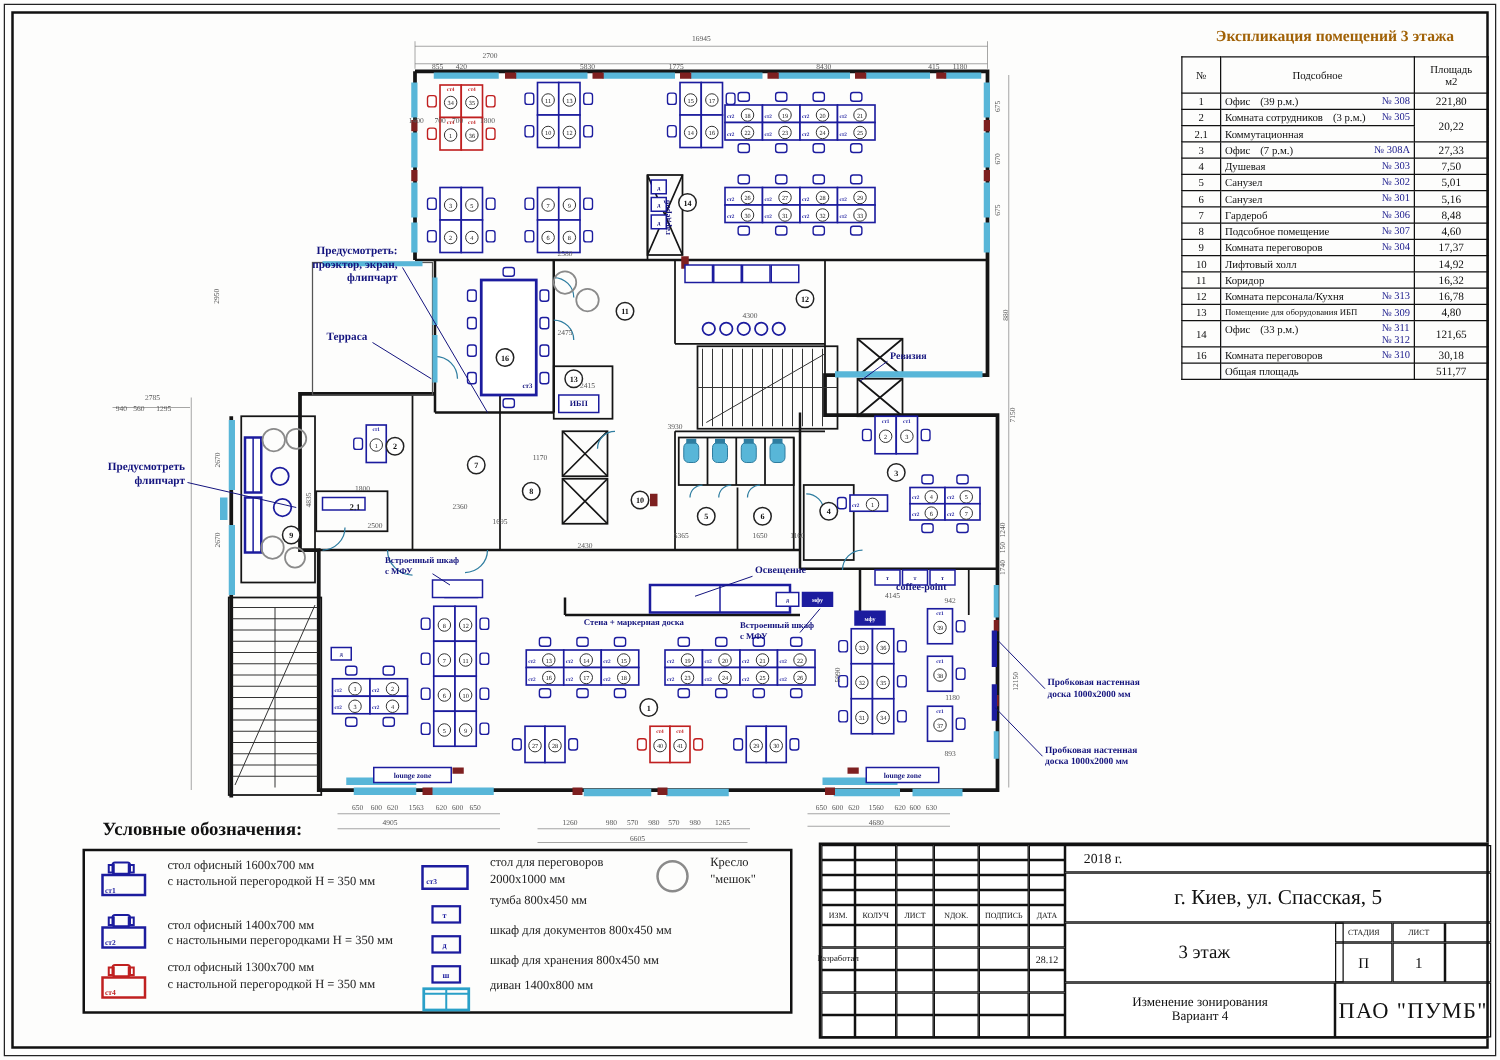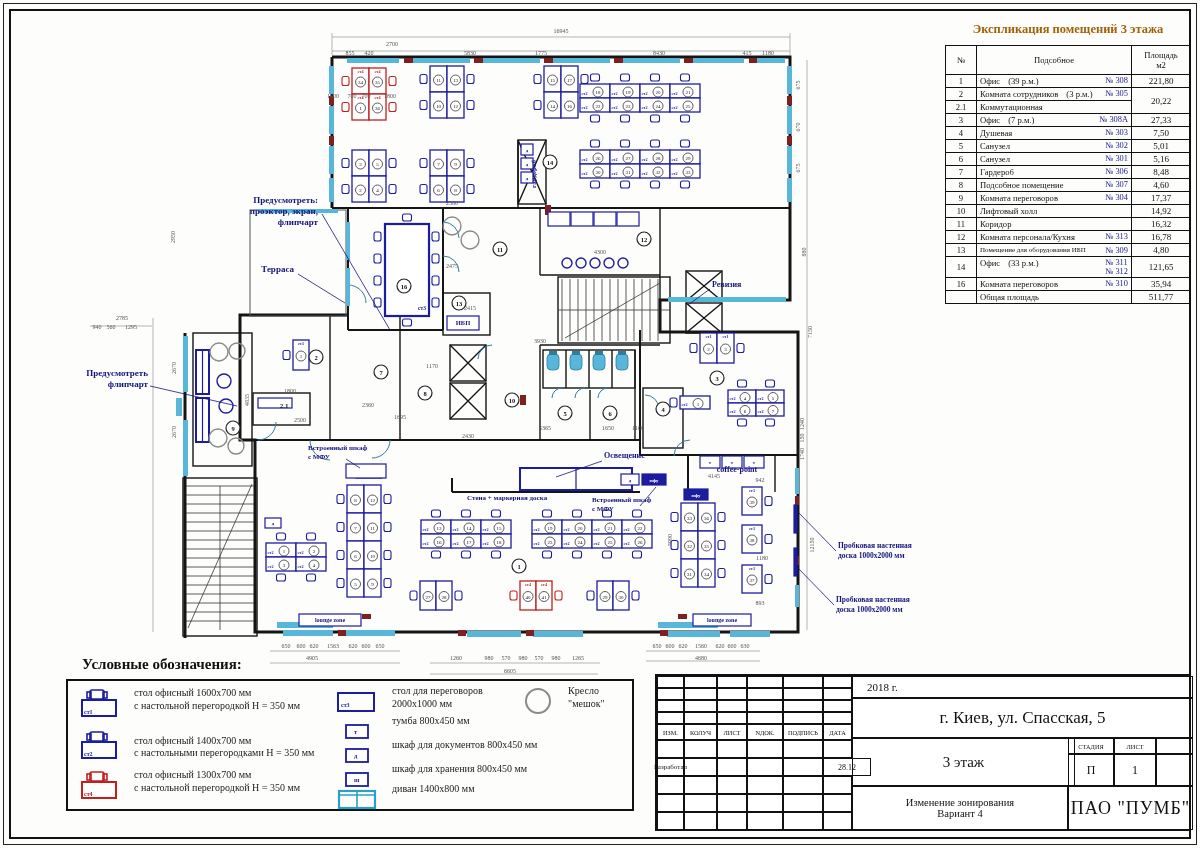--- a/index.html
+++ b/index.html
@@ -833,21 +833,21 @@
             <td class="a">4,80</td>
           </tr>
           <tr>
             <td class="n">14</td>
             <td class="nm">Офис<span class="note">(33 р.м.)</span><span class="ref">№ 311<br>№ 312</span></td>
             <td class="a">121,65</td>
           </tr>
           <tr>
             <td class="n">16</td>
             <td class="nm">Комната переговоров<span class="ref">№ 310</span></td>
-            <td class="a">35,94</td>
+            <td class="a">30,18</td>
           </tr>
           <tr>
             <td class="n"></td>
             <td class="nm">Общая площадь</td>
             <td class="a">511,77</td>
           </tr>
         </tbody>
   </table>
 </div>
 
@@ -980,21 +980,21 @@
       <div class="tb " style="left: 126px; top: 82px; width: 40px; height: 18px;"></div>
       <div class="tb " style="left: 126px; top: 100px; width: 40px; height: 18px;"></div>
       <div class="tb " style="left: 126px; top: 118px; width: 40px; height: 18px;"></div>
       <div class="tb " style="left: 126px; top: 136px; width: 40px; height: 18px;"></div>
       <div class="tb " style="left: 166px; top: 0px; width: 29px; height: 12px;"></div>
       <div class="tb " style="left: 166px; top: 12px; width: 29px; height: 12px;"></div>
       <div class="tb " style="left: 166px; top: 24px; width: 29px; height: 12px;"></div>
       <div class="tb " style="left: 166px; top: 36px; width: 29px; height: 12px;"></div>
       <div class="tb hdr" style="left: 166px; top: 48px; width: 29px; height: 16px;">ДАТА</div>
       <div class="tb " style="left: 166px; top: 64px; width: 29px; height: 18px;"></div>
-      <div class="tb " style="left: 166px; top: 82px; width: 48px; height: 18px;">
+      <div class="tb " style="left: 166px; top: 82px; width: 29px; height: 18px;">
         <span style="font-size:8px">28.12</span>
       </div>
       <div class="tb " style="left: 166px; top: 100px; width: 29px; height: 18px;"></div>
       <div class="tb " style="left: 166px; top: 118px; width: 29px; height: 18px;"></div>
       <div class="tb " style="left: 166px; top: 136px; width: 29px; height: 18px;"></div>
       <div class="tb " style="left: 195px; top: 0px; width: 341px; height: 22px;">
         <span style="font-size:11px;width:100%;text-align:left;padding-left:14px">2018 г.</span>
       </div>
       <div class="tb big" style="left: 195px; top: 22px; width: 341px; height: 40px;">г. Киев, ул. Спасская, 5</div>
       <div class="tb " style="left: 195px; top: 62px; width: 223px; height: 48px;">

